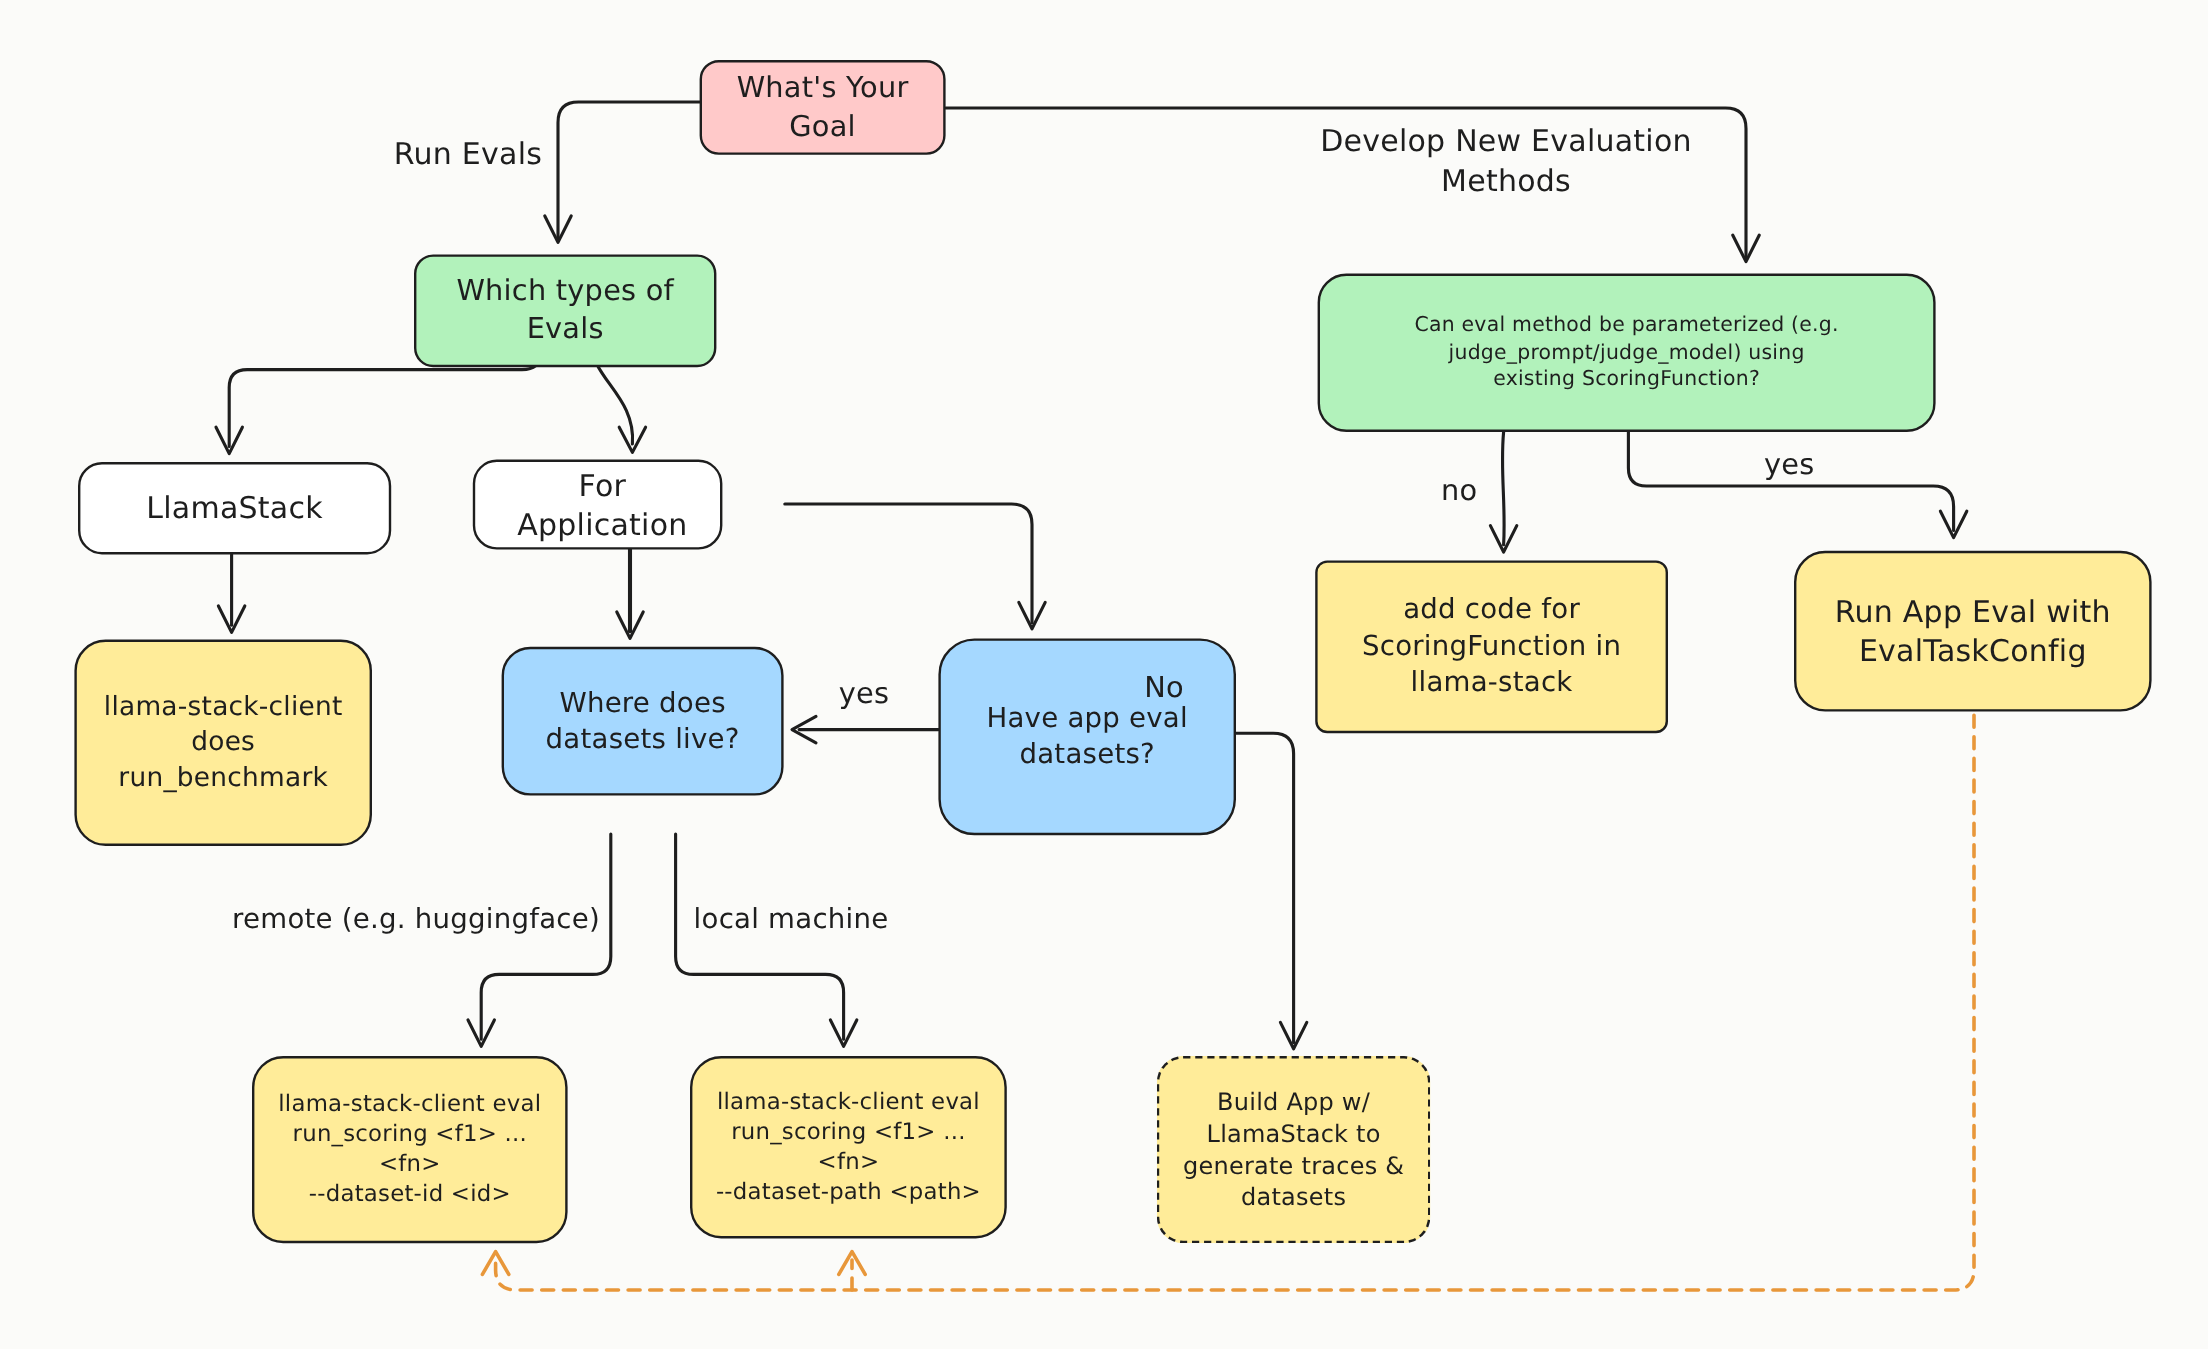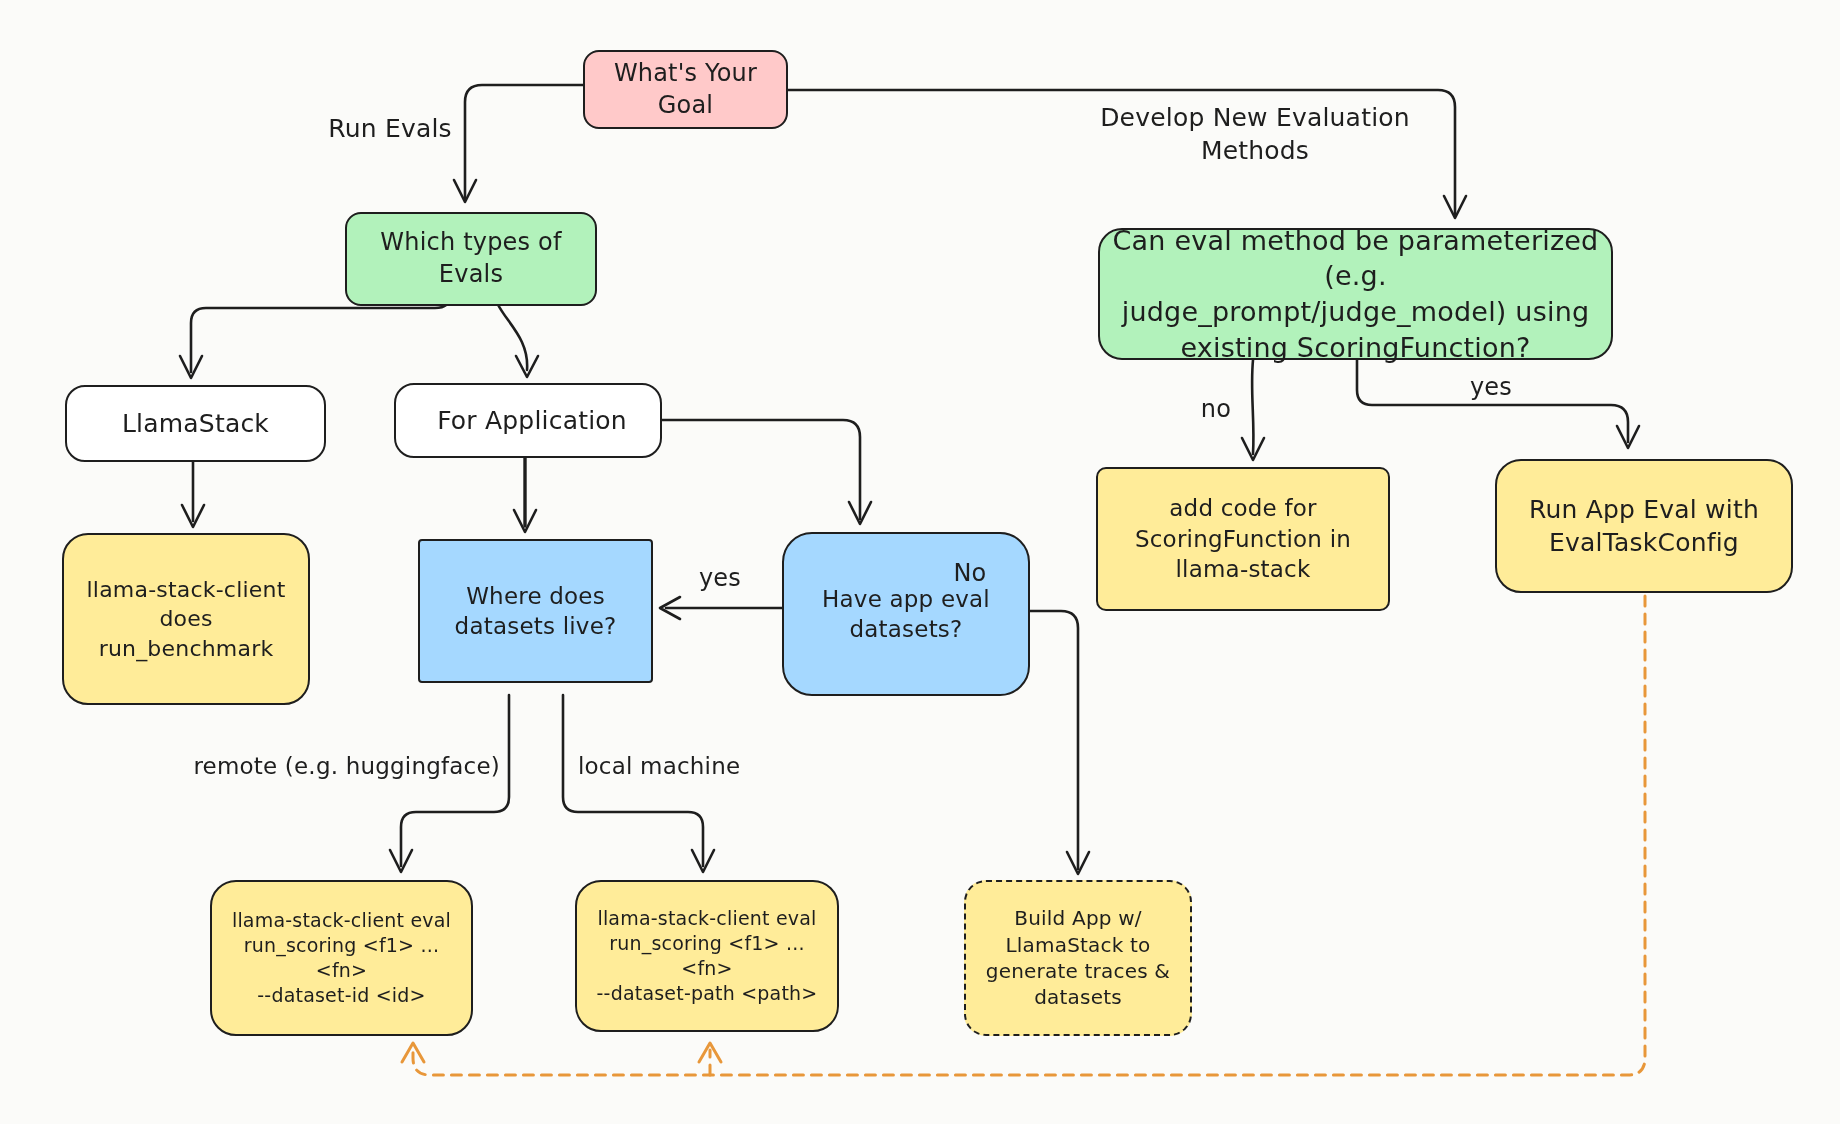--- a/index.html
+++ b/index.html
@@ -116,40 +116,40 @@
 
   <div class="node fill-green" style="left:345px;top:212px;width:252px;height:94px;border-radius:16px;font-size:24px;">
     <span>Which types of
 Evals</span>
   </div>
 
   <div class="node fill-white" style="left:65px;top:385px;width:261px;height:77px;border-radius:20px;font-size:25px;">
     <span>LlamaStack</span>
   </div>
 
-  <div class="node fill-white" style="left:394px;top:383px;width:268px;height:75px;border-radius:20px;font-size:25px;padding-left:16px;">
+  <div class="node fill-white" style="left:394px;top:383px;width:208px;height:75px;border-radius:20px;font-size:25px;padding-left:16px;">
     <span>For Application</span>
   </div>
 
   <div class="node fill-yellow" style="left:62px;top:533px;width:248px;height:172px;border-radius:26px;font-size:22px;">
     <span>llama-stack-client
 does run_benchmark</span>
   </div>
 
-  <div class="node fill-blue" style="left:418px;top:539px;width:235px;height:144px;border-radius:4px;font-size:23px;">
+  <div class="node fill-blue" style="left:418px;top:539px;width:235px;height:124px;border-radius:24px;font-size:23px;">
     <span>Where does
 datasets live?</span>
   </div>
 
   <div class="node fill-blue" style="left:782px;top:532px;width:248px;height:164px;border-radius:30px;font-size:23px;">
     <span>Have app eval
 datasets?</span>
   </div>
 
-  <div class="node fill-green" style="left:1098px;top:228px;width:515px;height:132px;border-radius:24px;font-size:27px;">
+  <div class="node fill-green" style="left:1098px;top:228px;width:515px;height:132px;border-radius:24px;font-size:17px;">
     <span>Can eval method be parameterized (e.g.
 judge_prompt/judge_model) using
 existing ScoringFunction?</span>
   </div>
 
   <div class="node fill-yellow" style="left:1096px;top:467px;width:294px;height:144px;border-radius:10px;font-size:23px;">
     <span>add code for
 ScoringFunction in
 llama-stack</span>
   </div>

